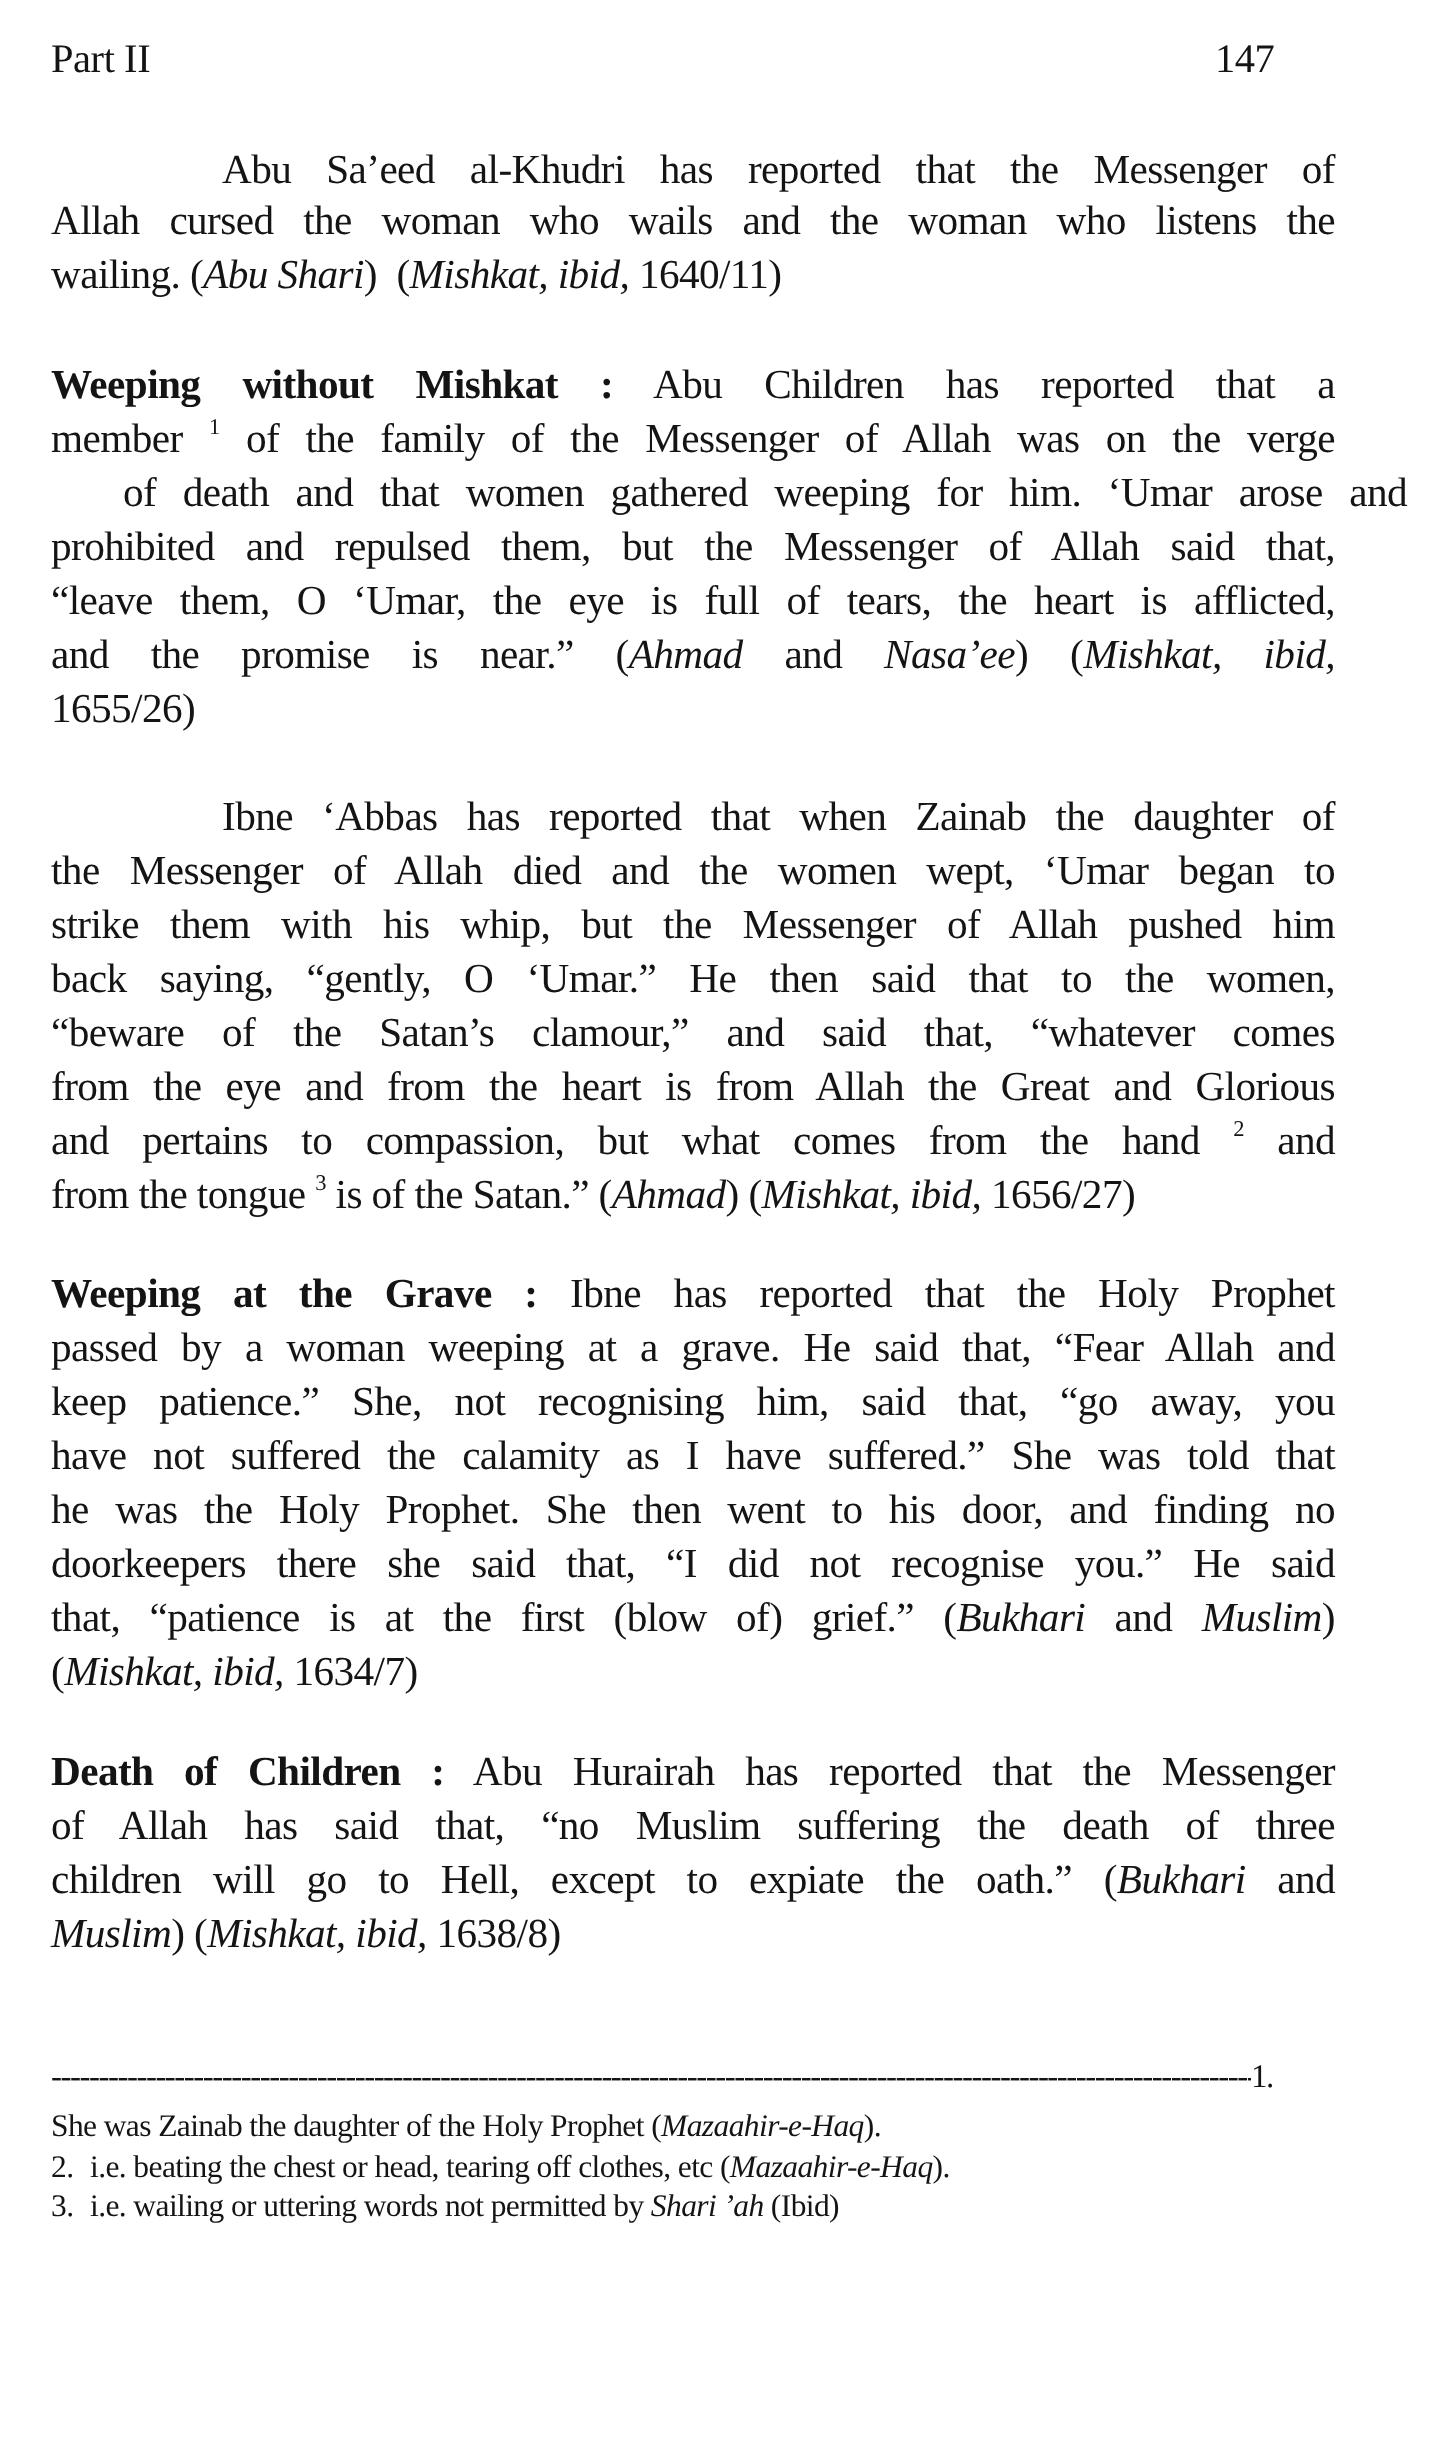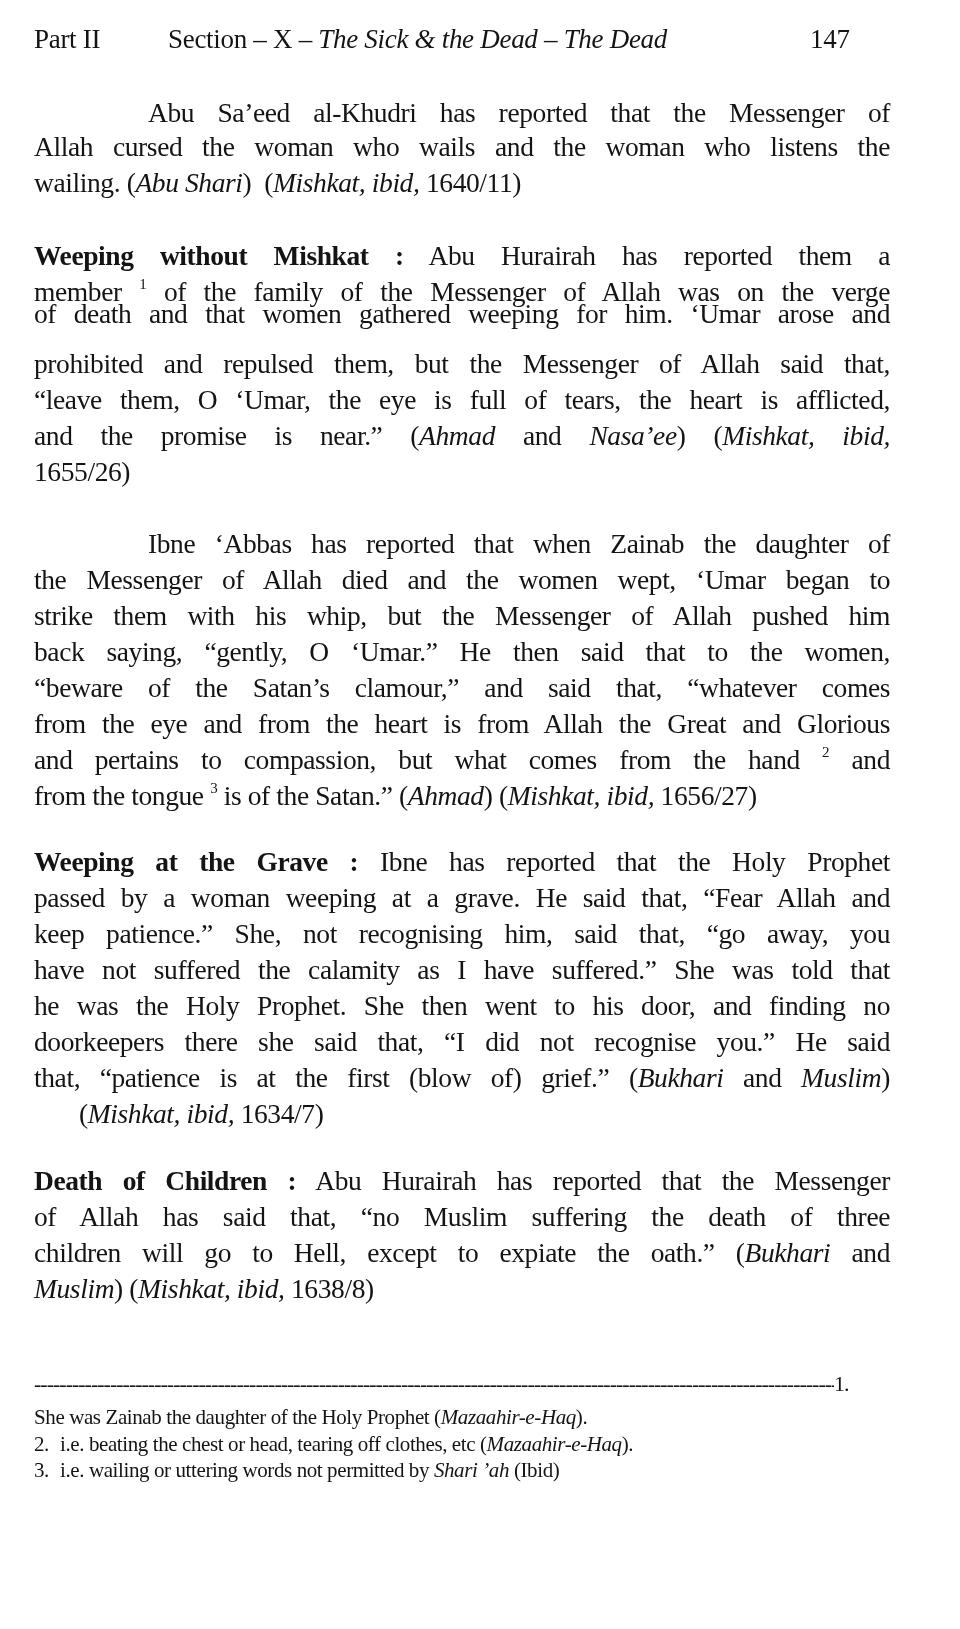--- a/index.html
+++ b/index.html
@@ -22,33 +22,32 @@
   .fn { position: absolute; left: 34px; font-size: 21px; line-height: 26px; white-space: nowrap;
         letter-spacing: -0.4px; }
   .fn .num { display: inline-block; width: 26px; }
 </style>
 </head>
 <body>
 
 <div class="page">
 
   <div class="hdr" style="left:34px;">Part II</div>
-  <div class="hdr" style="left:168px;"><span>Section – X – </span><i>The Sick &amp; the Dead – The Dead</i></div>
   <div class="hdr" style="left:810px;">147</div>
 
   <div>
     <div class="line just indent" style="top:96px;">Abu Sa’eed al-Khudri has reported that the Messenger of</div>
     <div class="line just" style="top:130px;">Allah cursed the woman who wails and the woman who listens the</div>
     <div class="line left" style="top:166px;"><span>wailing. </span>(<i>Abu Shari</i>)&nbsp;&nbsp;(<i>Mishkat, ibid,</i><span> 1640/11)</span></div>
   </div>
 
   <div>
-    <div class="line just" style="top:239px;"><b>Weeping without Mishkat :</b><span> Abu Hurairah has reported them a</span></div>
+    <div class="line just" style="top:239px;"><b>Weeping without Mishkat :</b><span> Abu Children has reported that a</span></div>
     <div class="line just" style="top:275px;"><span>member </span><sup>1</sup><span> of the family of the Messenger of Allah was on the verge</span></div>
-    <div class="line just" style="top:297px;">of death and that women gathered weeping for him. ‘Umar arose and</div>
+    <div class="line just" style="top:311px;margin-left:48px;">of death and that women gathered weeping for him. ‘Umar arose and</div>
     <div class="line just" style="top:347px;">prohibited and repulsed them, but the Messenger of Allah said that,</div>
     <div class="line just" style="top:383px;">“leave them, O ‘Umar, the eye is full of tears, the heart is afflicted,</div>
     <div class="line just" style="top:419px;"><span>and the promise is near.” (</span><i>Ahmad</i><span> and </span><i>Nasa’ee</i><span>) (</span><i>Mishkat, ibid,</i></div>
     <div class="line left" style="top:455px;">1655/26)</div>
   </div>
 
   <div>
     <div class="line just indent" style="top:527px;">Ibne ‘Abbas has reported that when Zainab the daughter of</div>
     <div class="line just" style="top:563px;">the Messenger of Allah died and the women wept, ‘Umar began to</div>
     <div class="line just" style="top:599px;">strike them with his whip, but the Messenger of Allah pushed him</div>
@@ -60,21 +59,21 @@
   </div>
 
   <div>
     <div class="line just" style="top:845px;"><b>Weeping at the Grave :</b><span> Ibne has reported that the Holy Prophet</span></div>
     <div class="line just" style="top:881px;">passed by a woman weeping at a grave. He said that, “Fear Allah and</div>
     <div class="line just" style="top:917px;">keep patience.” She, not recognising him, said that, “go away, you</div>
     <div class="line just" style="top:953px;">have not suffered the calamity as I have suffered.” She was told that</div>
     <div class="line just" style="top:989px;">he was the Holy Prophet. She then went to his door, and finding no</div>
     <div class="line just" style="top:1025px;">doorkeepers there she said that, “I did not recognise you.” He said</div>
     <div class="line just" style="top:1061px;"><span>that, “patience is at the first (blow of) grief.” (</span><i>Bukhari</i><span> and </span><i>Muslim</i><span>)</span></div>
-    <div class="line left" style="top:1097px;margin-left:45px;"><span>(</span><i>Mishkat, ibid,</i><span> 1634/7)</span></div>
+    <div class="line left" style="top:1097px;"><span>(</span><i>Mishkat, ibid,</i><span> 1634/7)</span></div>
   </div>
 
   <div>
     <div class="line just" style="top:1164px;"><b>Death of Children :</b><span> Abu Hurairah has reported that the Messenger</span></div>
     <div class="line just" style="top:1200px;">of Allah has said that, “no Muslim suffering the death of three</div>
     <div class="line just" style="top:1236px;"><span>children will go to  Hell, except to expiate the oath.” (</span><i>Bukhari</i><span> and</span></div>
     <div class="line left" style="top:1272px;"><i>Muslim</i><span>) (</span><i>Mishkat, ibid,</i><span> 1638/8)</span></div>
   </div>
 
   <div class="rule"><span class="dashes">------------------------------------------------------------------------------------------------------------------------------------------------</span><span>1.</span></div>

